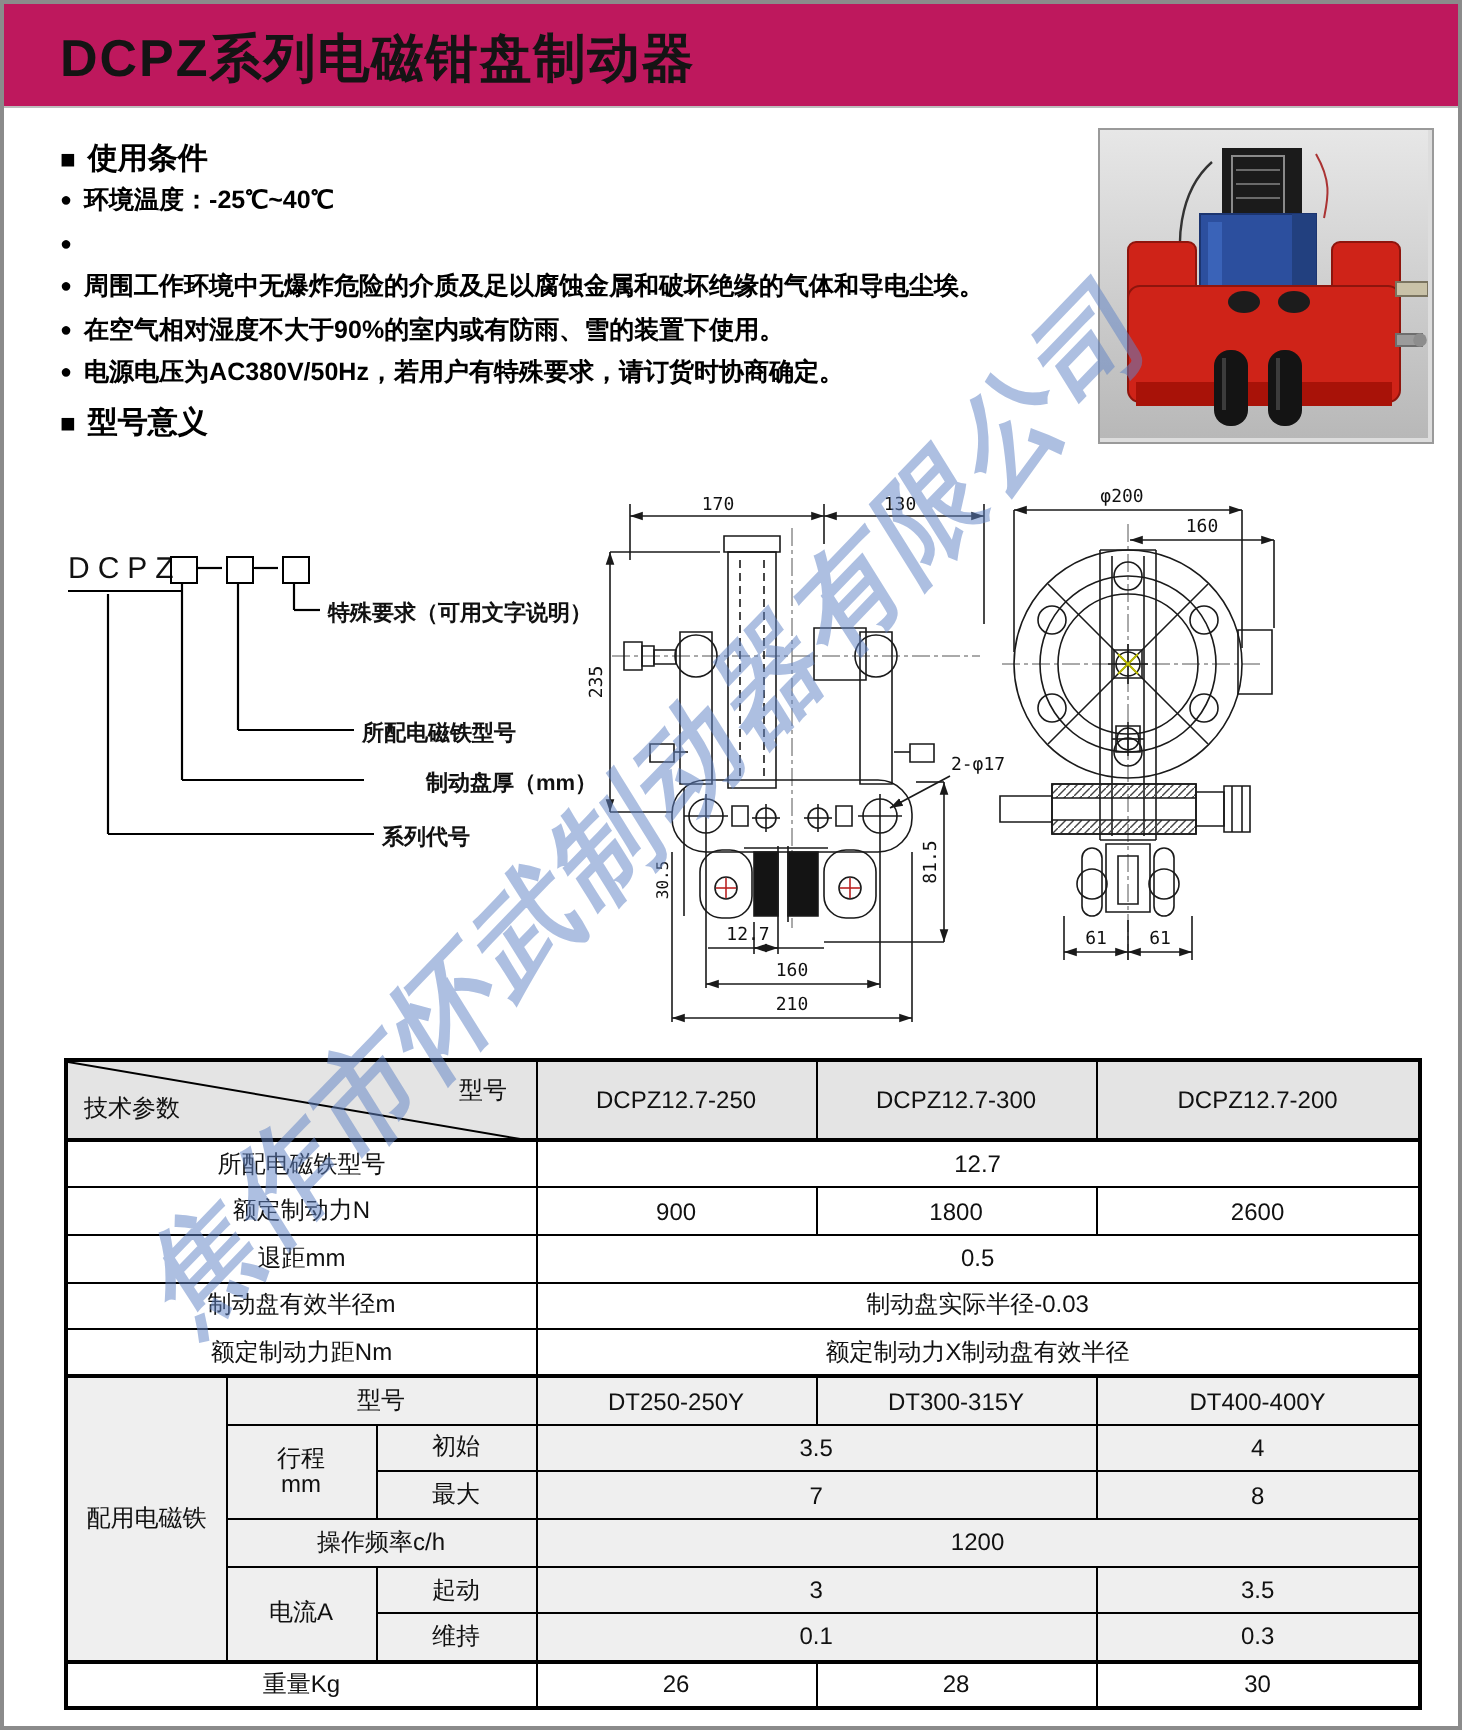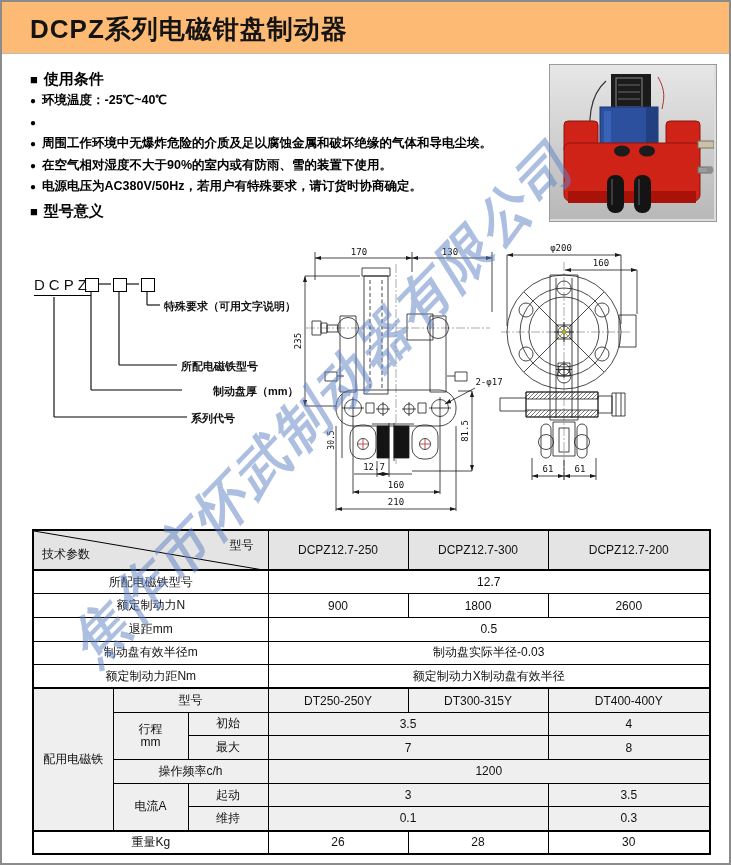--- a/index.html
+++ b/index.html
@@ -1,19 +1,19 @@
 <!DOCTYPE html>
 <html><head>
 <meta charset="utf-8">
 <style>
   html,body{margin:0;padding:0;background:#fff;}
   body{font-family:"Liberation Sans",sans-serif;color:#111;}
   #page{position:relative;width:731px;height:865px;box-sizing:border-box;border:2px solid #8b8b8b;background:#fff;overflow:hidden;}
   .abs{position:absolute;}
-  #titlebar{left:0;top:0;right:0;height:51px;background:#fdba74;border-bottom:1px solid #bdbdbd;}
+  #titlebar{left:0;top:0;right:0;height:51px;background:#be185d;border-bottom:1px solid #bdbdbd;}
   #titlebar .t{position:absolute;left:28px;top:10px;font-size:26px;font-weight:600;letter-spacing:1px;color:#141414;}
   .sec-head{font-size:15px;font-weight:700;color:#000;}
   .sec-head .mk{font-size:13px;margin-right:6px;}
   .bullets{left:28px;top:90px;width:510px;}
   .bullet{display:flex;align-items:flex-start;height:21.5px;font-size:12.5px;font-weight:600;color:#000;white-space:nowrap;}
   .bullet .bm{font-size:10px;margin-right:6px;line-height:17px;}
   
   #modeldiag{left:30px;top:268px;width:262px;height:162px;}
   #modeldiag .dcpz{position:absolute;left:2px;top:6px;font-size:15px;font-weight:400;letter-spacing:4px;border-bottom:1.5px solid #000;padding-bottom:2px;}
   .mbox{position:absolute;top:8px;width:12px;height:12px;border:1.2px solid #000;}

